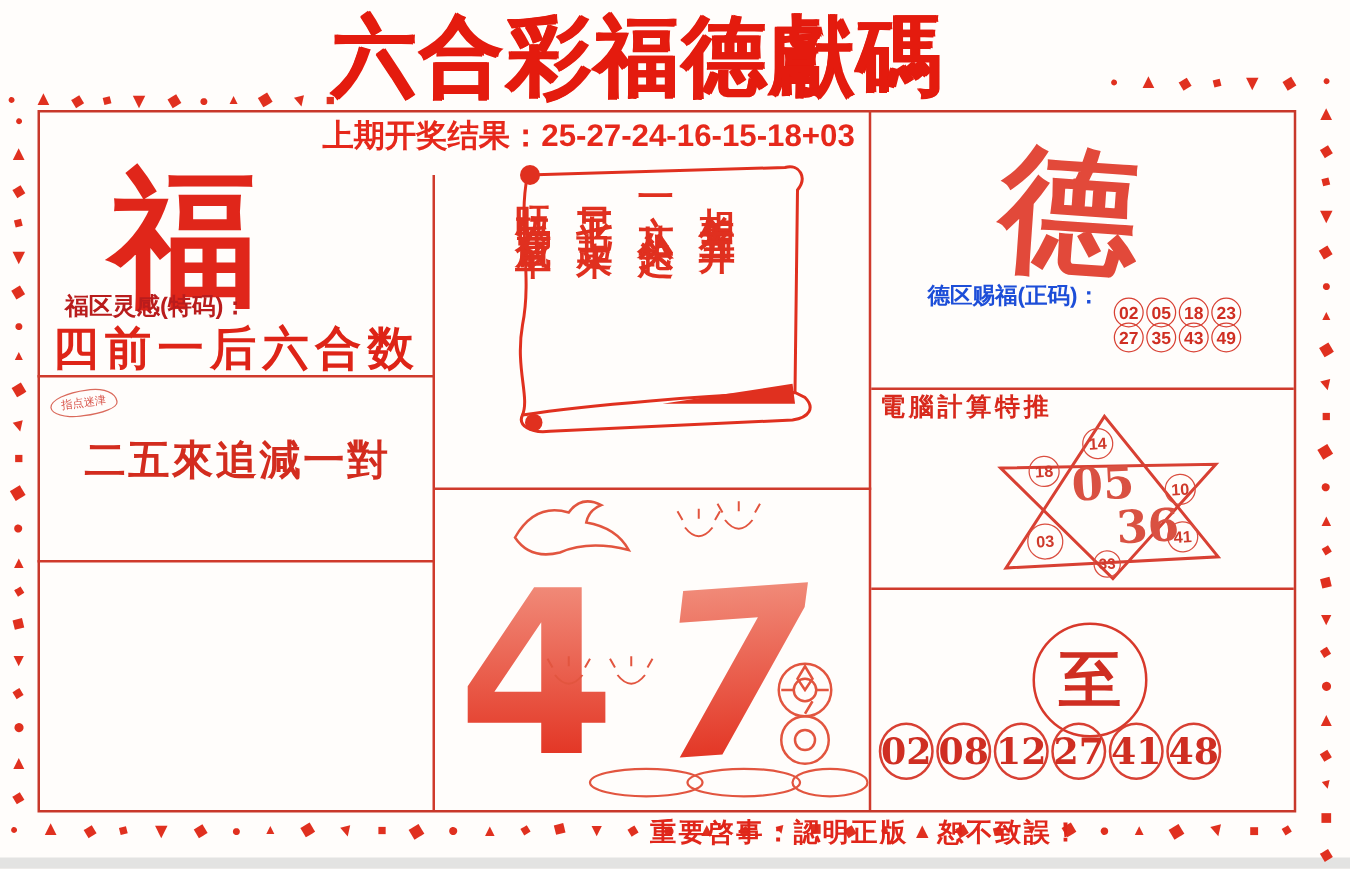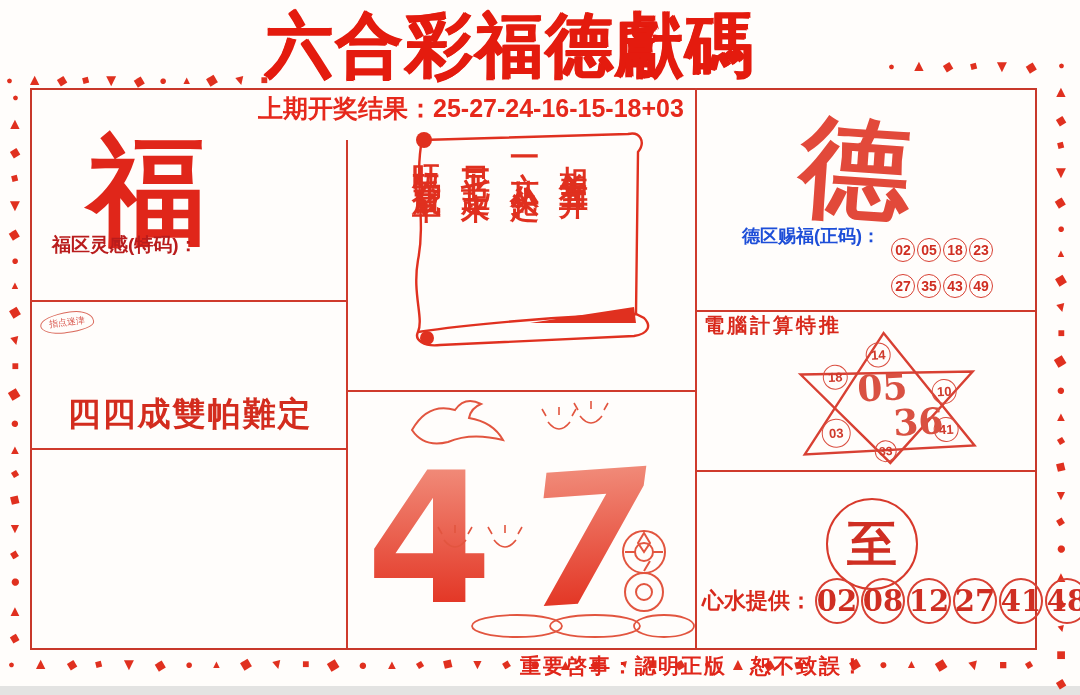--- a/index.html
+++ b/index.html
@@ -38,21 +38,21 @@
   #scroll-caption{left:348px;top:354px;width:349px;text-align:center;font-size:26px;font-weight:bold;
                   font-family:"DejaVu Serif",serif;color:#de2417;letter-spacing:6px;}
   
   #de-char{left:800px;top:96px;font-size:110px;font-weight:bold;font-family:"DejaVu Serif",serif;
            color:#e2493a;transform:rotate(4deg);}
   #de-label{left:742px;top:224px;font-size:18px;font-weight:bold;color:#1d4ed8;}
   .cnum{display:inline-flex;align-items:center;justify-content:center;width:24px;height:24px;
         border:1.6px solid #d84033;border-radius:50%;color:#cf2e22;font-weight:bold;font-size:14px;
         margin:0 1px;box-sizing:border-box;background:transparent;}
   #zheng-row1{left:890px;top:238px;white-space:nowrap;}
-  #zheng-row2{left:890px;top:274px;white-space:nowrap;}
+  #zheng-row2{left:890px;top:258px;white-space:nowrap;}
   #computer-label{left:704px;top:312px;font-size:20px;font-weight:bold;
                   font-family:"DejaVu Serif",serif;color:#d8291c;letter-spacing:3px;}
   #star-wrap{left:792px;top:330px;width:190px;height:138px;transform:rotate(-3deg);}
   .snum{position:absolute;display:flex;align-items:center;justify-content:center;width:25px;height:25px;
         border:1.5px solid #da4e40;border-radius:50%;font-size:13px;font-weight:bold;color:#cf3a2c;
         box-sizing:border-box;}
   .snum-big{position:absolute;font-size:36px;font-weight:bold;font-family:"DejaVu Serif",serif;color:#d95142;}
   #zodiac-label{left:710px;top:474px;font-size:25px;font-weight:bold;color:#e0261a;letter-spacing:3px;}
   #zodiac-circle{left:826px;top:498px;width:88px;height:88px;border:2.5px solid #d8392b;border-radius:50%;
                  display:flex;align-items:center;justify-content:center;}
@@ -189,22 +189,23 @@
   <div class="vline" style="left:346px;top:140px;height:508px;"></div>
   <div class="vline" style="left:695px;top:88px;height:560px;"></div>
   <div class="hline" style="left:30px;top:300px;width:318px;"></div>
   <div class="hline" style="left:30px;top:448px;width:318px;"></div>
   <div class="hline" style="left:348px;top:390px;width:349px;"></div>
   <div class="hline" style="left:697px;top:310px;width:338px;"></div>
   <div class="hline" style="left:697px;top:470px;width:338px;"></div>
 
   <div class="abs" id="fu-char">福</div>
   <div class="abs" id="fu-label">福区灵感(特码)：</div>
+  <div class="abs" id="fu-hint">四前一后六合数</div>
   <div class="abs" id="stamp">指点迷津</div>
-  <div class="abs poem" style="top:392px;">四四成雙帕難定</div>
+  <div class="abs poem" style="top:346px;">二五來追減一對</div>
 
   <div class="abs" id="scroll-wrap">
     <svg width="310" height="250" viewBox="0 0 310 250">
       <g fill="none" stroke="#e0301f" stroke-width="2.4" stroke-linecap="round">
         <path d="M42,22 C34,62 46,102 38,142 C32,176 44,200 38,214"></path>
         <path d="M42,22 L248,16 C260,13 266,24 258,34 L256,196"></path>
         <path d="M38,214 C90,206 186,198 256,196 L264,200 C272,208 268,216 254,218 L60,227 C44,229 34,222 38,214 Z"></path>
       </g>
       <path d="M150,205 L254,189 L256,205 Z" fill="#e0301f"></path>
       <circle cx="44" cy="22" r="8" fill="#e0301f"></circle>
@@ -279,21 +280,20 @@
     <span class="snum" style="left:28px;top:86px;width:29px;height:29px;">03</span>
     <span class="snum" style="left:140px;top:90px;">41</span>
     <span class="snum" style="left:80px;top:110px;width:22px;height:22px;font-size:12px;">33</span>
   </div>
 
   <div class="abs" id="zodiac-circle">
     <span id="zodiac-char">至</span>
   </div>
 
   <div class="abs" id="tips">
-    <span id="tips-label">心水提供：</span>
     <span class="bnum">02</span>
     <span class="bnum">08</span>
     <span class="bnum">12</span>
     <span class="bnum">27</span>
     <span class="bnum">41</span>
     <span class="bnum">48</span>
   </div>
 
   <div class="abs" id="footer">重要啓事：認明正版　恕不致誤！</div>
   <div class="abs" id="scan-strip"></div>

